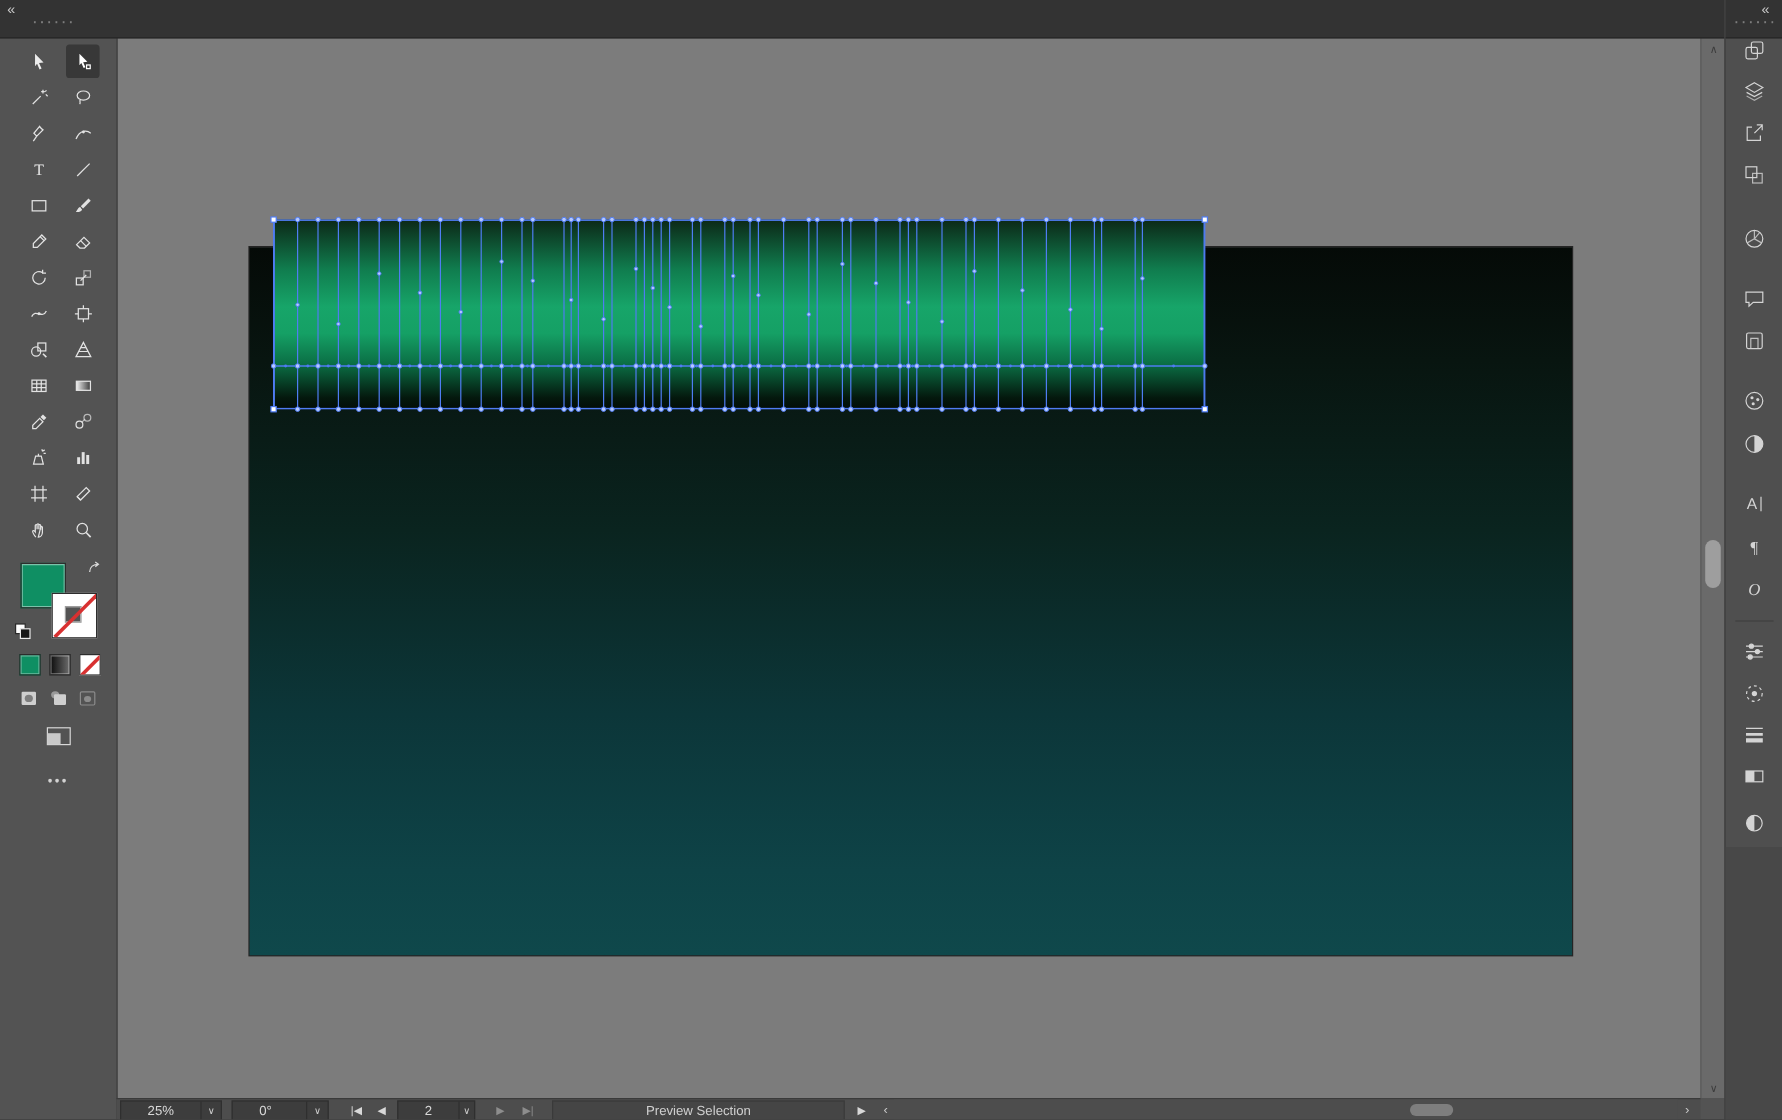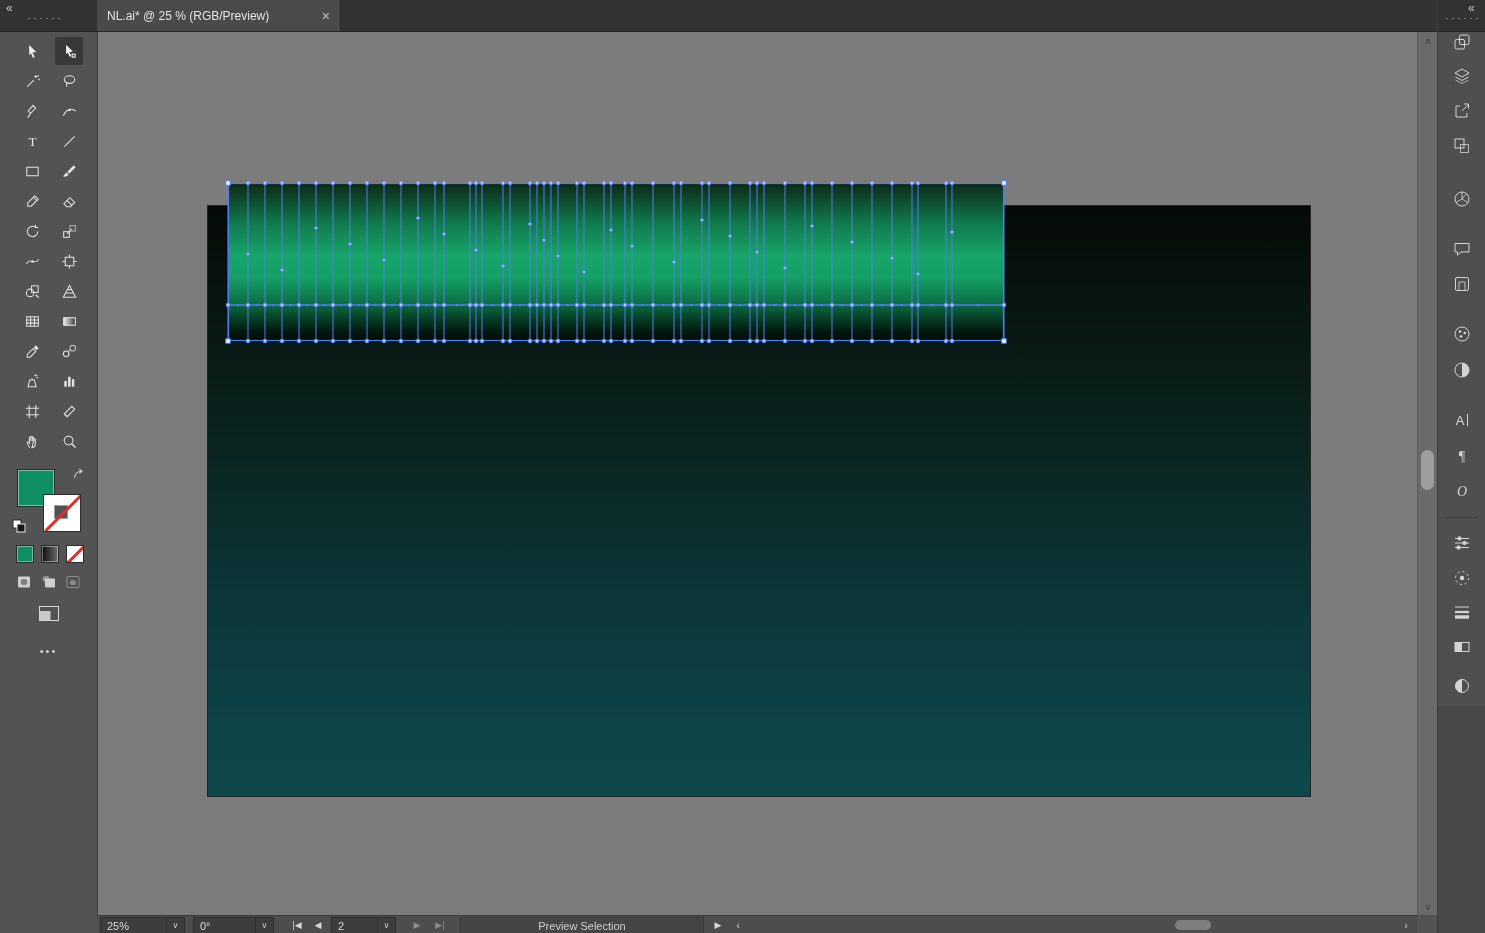--- a/index.html
+++ b/index.html
@@ -38,21 +38,21 @@
   .mesh-object svg{position:absolute;left:0;top:0;width:100%;height:100%;overflow:visible;}
 
   
   .vscroll{position:absolute;left:1417px;top:31px;width:20px;height:884px;background:#6a6a6a;border-left:1px solid #5c5c5c;z-index:18;}
   .vscroll .arrow{position:absolute;left:0;width:20px;text-align:center;color:#3c3c3c;font-size:9px;}
   .vthumb{position:absolute;left:3px;top:419px;width:13px;height:40px;background:#9e9e9e;border-radius:7px;}
 
   
   .statusbar{position:absolute;left:97px;top:915px;width:1320px;height:18px;background:#4d4d4d;border-top:1px solid #3a3a3a;color:#d8d8d8;font-size:11px;z-index:25;}
   .sb-field{position:absolute;top:1px;height:15px;background:#3d3d3d;border:1px solid #2f2f2f;display:flex;align-items:center;box-sizing:content-box;}
-  .sb-field .val{padding:0 6px;flex:1;}
+  .sb-field .val{padding:0 22px;flex:1;}
   .sb-chev{width:17px;height:100%;border-left:1px solid #2f2f2f;display:flex;align-items:center;justify-content:center;font-size:8px;color:#cdcdcd;}
   .sb-btn{position:absolute;top:0;height:18px;display:flex;align-items:center;justify-content:center;font-size:9px;color:#d8d8d8;}
   .sb-btn.dim{color:#8d8d8d;}
   .sb-status{position:absolute;left:363px;top:1px;width:242px;height:15px;background:#454545;border:1px solid #3a3a3a;display:flex;align-items:center;justify-content:center;color:#cfcfcf;}
   .hscroll-track{position:absolute;left:648px;top:0;width:653px;height:18px;background:#4d4d4d;}
   .hthumb{position:absolute;left:430px;top:4px;width:36px;height:10px;background:#7e7e7e;border-radius:5px;}
   .hs-arrow{position:absolute;top:0;height:18px;width:14px;display:flex;align-items:center;justify-content:center;color:#c9c9c9;font-size:11px;}
 
   
   .dock{position:absolute;left:1437px;top:0;width:48px;height:933px;background:#4f4f4f;border-left:1px solid #3c3c3c;z-index:30;}
@@ -63,24 +63,20 @@
   .dock-foot{position:absolute;left:0;top:706px;width:48px;height:227px;background:#484848;}
 </style>
 </head>
 <body>
 
 <div id="app">
 
   <div class="topbar">
     <span class="collapse-glyph" style="left:6px;">«</span>
     <span class="grip" style="left:26px;top:16px;"></span>
-    <div class="doc-tab">
-      <span>NL.ai* @ 25 % (RGB/Preview)</span>
-      <span class="tab-close">×</span>
-    </div>
   </div>
 
   <div class="toolbox">
     <div>
         <div class="tool" style="left: 18px; top: 6px;">
           <span style="display: flex;">
             <svg viewBox="0 0 18 18">
               <path d="M5.5 2l7.5 7.6-4 .5 2.3 4.9-1.8.8-2.2-5L5.5 13z" fill="#ececec"></path>
             </svg>
           </span>

